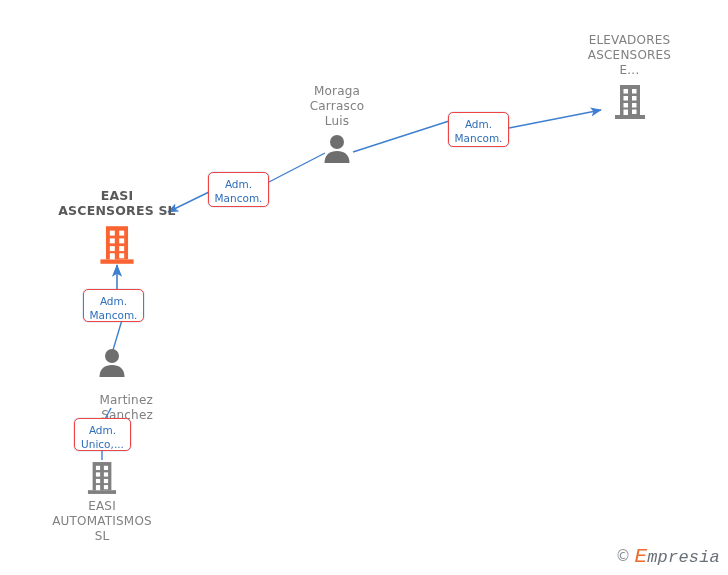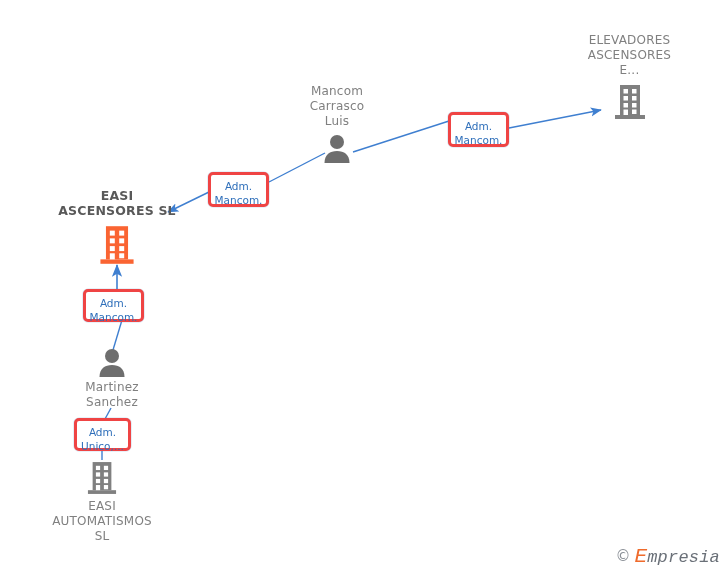--- a/index.html
+++ b/index.html
@@ -44,21 +44,21 @@
     display: block;
     margin: 0 auto;
   }
   .person {
     display: block;
     margin: 0 auto;
   }
   .rel-box {
     position: absolute;
     box-sizing: border-box;
-    border: 3px solid #ef4444;
+    border: 1px solid #ef4444;
     border-radius: 5px;
     background: #ffffff;
     color: #2f6fba;
     font-size: 10.5px;
     line-height: 14px;
     text-align: center;
     padding-top: 4px;
     white-space: pre-line;
     box-shadow: 0 0 0 0.6px rgba(74,134,200,0.25);
   }
@@ -130,21 +130,21 @@
       <rect x="9.5" y="13" width="4.5" height="4.5" fill="#ffffff"></rect>
       <rect x="18" y="13" width="4.5" height="4.5" fill="#ffffff"></rect>
       <rect x="9.5" y="20" width="4.5" height="4.5" fill="#ffffff"></rect>
       <rect x="18" y="20" width="4.5" height="4.5" fill="#ffffff"></rect>
       <rect x="9.5" y="26.5" width="4.5" height="5.5" fill="#ffffff"></rect>
       <rect x="18" y="26.5" width="4.5" height="4.5" fill="#ffffff"></rect>
     </svg>
   </div>
 
   <div class="node" style="left:296px; top:84px; width:82px;">
-    <div class="node-label">Mancom
+    <div class="node-label">Moraga
 Carrasco
 Luis</div>
     <svg class="person" width="30" height="30" viewBox="0 0 30 30" style="margin-top:4px;">
       <circle cx="15" cy="9" r="7" fill="#6e6e6e"></circle>
       <path d="M2.5,30 C2.5,21.5 8,18 15,18 C22,18 27.5,21.5 27.5,30 Z" fill="#6e6e6e"></path>
     </svg>
   </div>
 
   <div class="node" style="left:56px; top:188px; width:122px;">
     <div class="node-label primary">EASI
@@ -161,21 +161,21 @@
       <rect x="9.5" y="26.5" width="4.5" height="5.5" fill="#ffffff"></rect>
       <rect x="18" y="26.5" width="4.5" height="4.5" fill="#ffffff"></rect>
     </svg>
   </div>
 
   <div class="node" style="left:71px; top:347px; width:82px;">
     <svg class="person" width="30" height="30" viewBox="0 0 30 30">
       <circle cx="15" cy="9" r="7" fill="#6e6e6e"></circle>
       <path d="M2.5,30 C2.5,21.5 8,18 15,18 C22,18 27.5,21.5 27.5,30 Z" fill="#6e6e6e"></path>
     </svg>
-    <div class="node-label" style="margin-top:3px;">Martinez
+    <div class="node-label" style="margin-top:16px;text-align:right;">Martinez
 Sanchez</div>
   </div>
 
   <div class="node" style="left:42px; top:460px; width:120px;">
     <svg class="bldg" width="30" height="36" viewBox="0 0 32 38">
       <rect x="6" y="2" width="20" height="30" fill="#808080"></rect>
       <rect x="1" y="32" width="30" height="4" fill="#808080"></rect>
       <rect x="9.5" y="6" width="4.5" height="4.5" fill="#ffffff"></rect>
       <rect x="18" y="6" width="4.5" height="4.5" fill="#ffffff"></rect>
       <rect x="9.5" y="13" width="4.5" height="4.5" fill="#ffffff"></rect>

